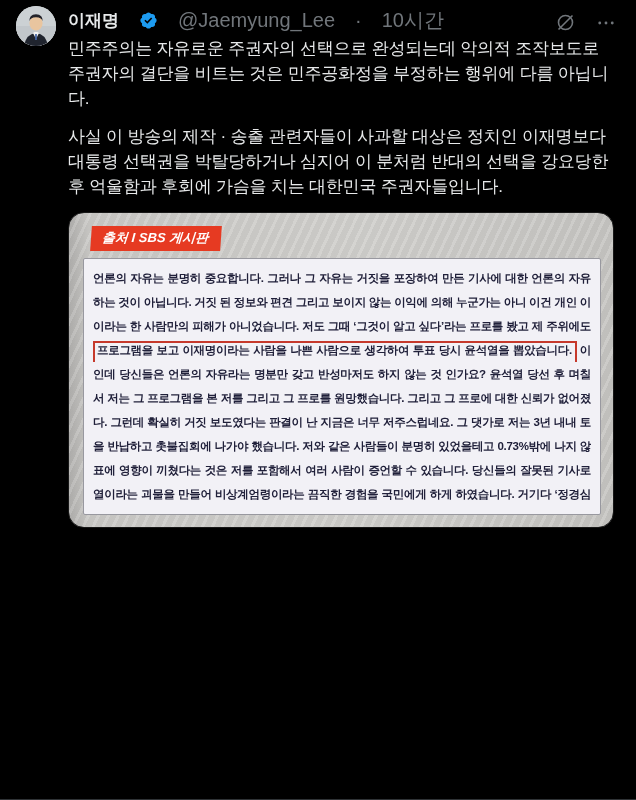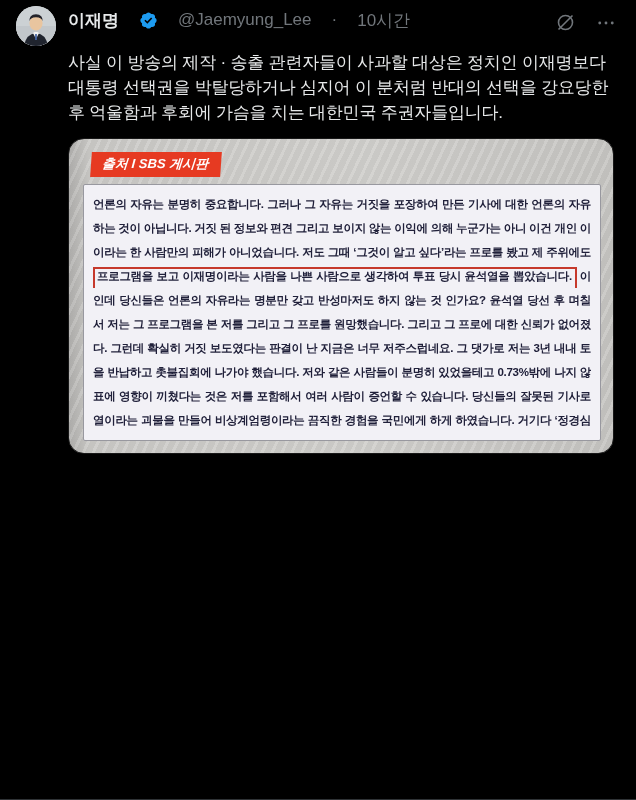--- a/index.html
+++ b/index.html
@@ -12,25 +12,25 @@
   }
   .tweet { position: relative; padding: 8px 22px 0 16px; }
   .avatar {
     position:absolute; left:16px; top:6px; width:40px; height:40px;
     border-radius:50%; overflow:hidden; background:#c7ccd1;
   }
   .avatar svg { display:block; }
   .content { margin-left: 52px; }
   .header-row {
     display:flex; align-items:center; gap:20px;
-    height:24px; margin-bottom:18px; padding-right:70px; white-space:nowrap;
+    height:24px; margin-bottom:4px; padding-right:70px; white-space:nowrap;
   }
   .display-name { font-size:17px; font-weight:700; color:#e7e9ea; }
   .verified { width:19px; height:19px; flex:0 0 auto; margin-top:1px; }
-  .meta { font-size:17px; color:#71767b; }
+  .meta { font-size:20px; color:#71767b; }
   .top-icons {
     position:absolute; right:20px; top:12px; display:flex; gap:20px; align-items:center;
   }
   .top-icons svg { display:block; }
   .body-text p {
     font-size:17px; line-height:25px; letter-spacing:-0.2px;
     color:#e7e9ea; margin:0 0 13px 0;
   }
   
   .embed {
@@ -97,20 +97,21 @@
         <span class="display-name">이재명</span>
         <svg class="verified" viewBox="0 0 24 24">
           <path fill="#1d9bf0" d="M22.25 12c0-1.43-.88-2.67-2.19-3.34.46-1.39.2-2.9-.81-3.91s-2.52-1.27-3.91-.81c-.66-1.31-1.91-2.19-3.34-2.19s-2.67.88-3.33 2.19c-1.4-.46-2.91-.2-3.92.81s-1.26 2.52-.8 3.91c-1.31.67-2.2 1.91-2.2 3.34s.89 2.67 2.2 3.34c-.46 1.39-.21 2.9.8 3.91s2.52 1.26 3.91.81c.67 1.31 1.91 2.19 3.34 2.19s2.68-.88 3.34-2.19c1.39.45 2.9.2 3.91-.81s1.27-2.52.81-3.91c1.31-.67 2.19-1.91 2.19-3.34zm-11.71 4.2L6.8 12.46l1.41-1.42 2.26 2.26 4.8-5.23 1.47 1.36-6.2 6.77z"></path>
         </svg>
         <span class="meta">@Jaemyung_Lee</span>
         <span class="meta">·</span>
         <span class="meta">10시간</span>
       </div>
 
       <div class="body-text">
+        <p>민주주의는 자유로운 주권자의 선택으로 완성되는데 악의적 조작보도로 주권자의 결단을 비트는 것은 민주공화정을 부정하는 행위에 다름 아닙니다.</p>
         <p>사실 이 방송의 제작 · 송출 관련자들이 사과할 대상은 정치인 이재명보다 대통령 선택권을 박탈당하거나 심지어 이 분처럼 반대의 선택을 강요당한 후 억울함과 후회에 가슴을 치는 대한민국 주권자들입니다.</p>
       </div>
 
       <div class="embed">
         <span class="embed-badge">출처 I SBS 게시판</span>
         <div class="embed-panel">
           <div>
               <div class="post-line">언론의 자유는 분명히 중요합니다. 그러나 그 자유는 거짓을 포장하여 만든 기사에 대한 언론의 자유를 말</div>
               <div class="post-line">하는 것이 아닙니다. 거짓 된 정보와 편견 그리고 보이지 않는 이익에 의해 누군가는 아니 이건 개인 이재명</div>
               <div class="post-line">이라는 한 사람만의 피해가 아니었습니다. 저도 그때 ‘그것이 알고 싶다’라는 프로를 봤고 제 주위에도 그</div>

